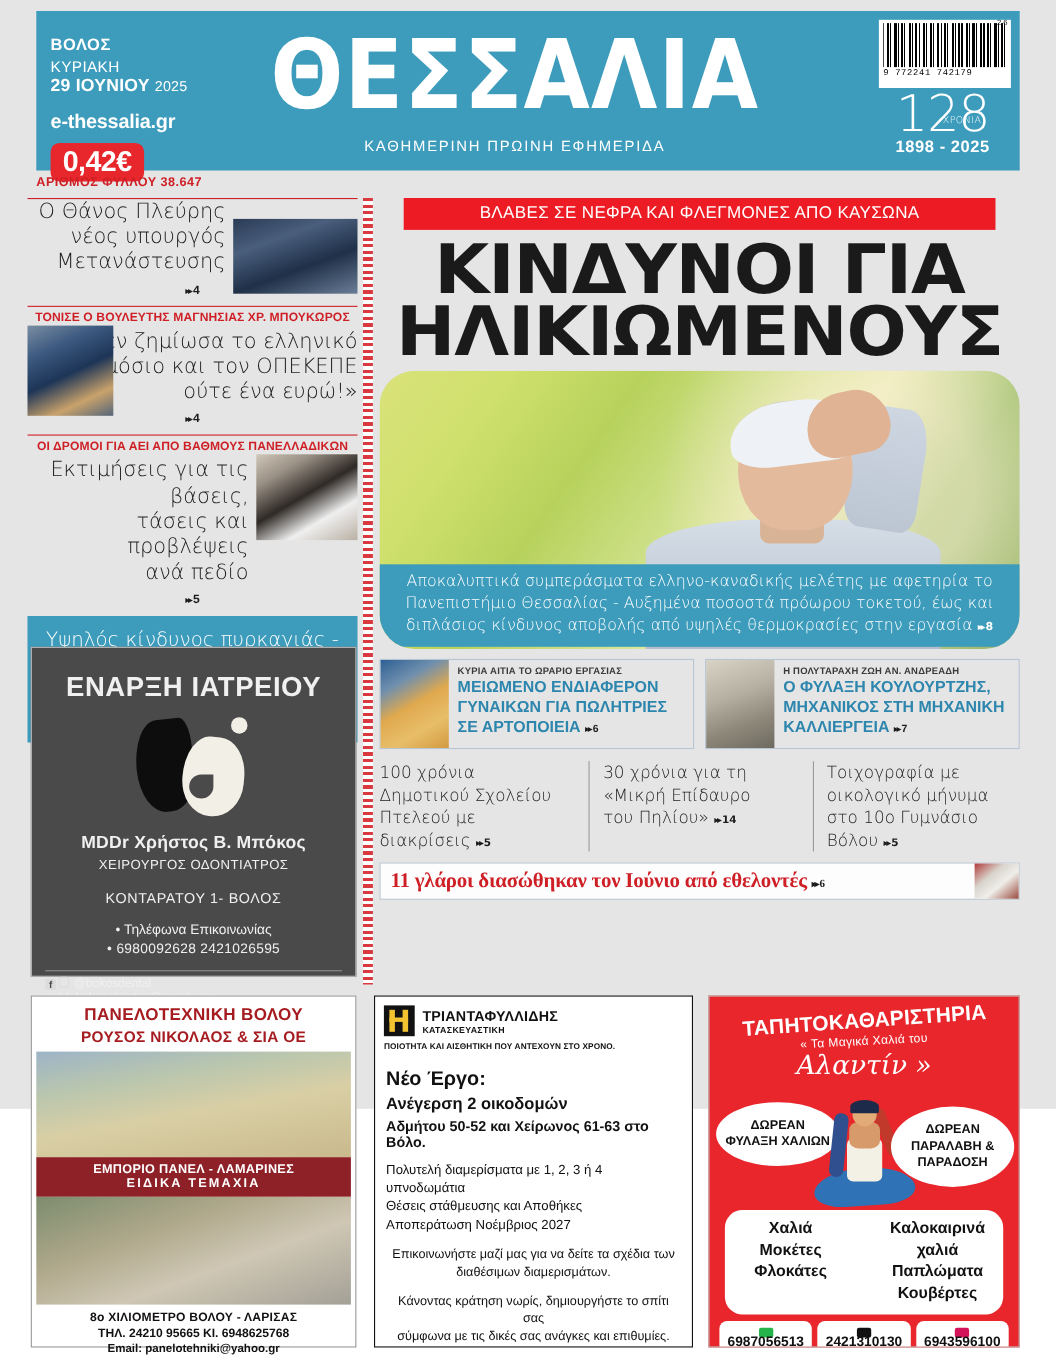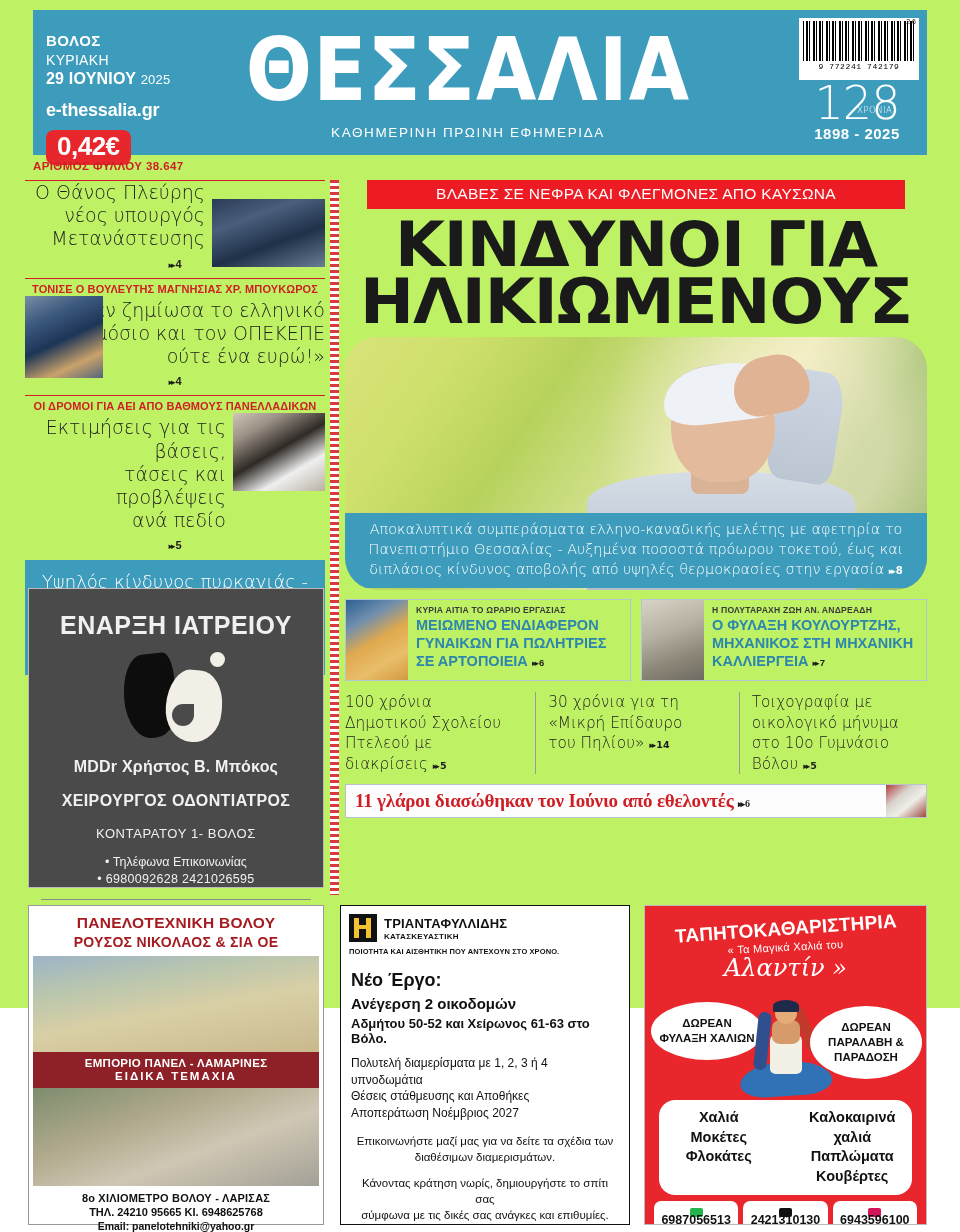--- a/index.html
+++ b/index.html
@@ -3,21 +3,21 @@
 <meta charset="utf-8">
 <title>ΘΕΣΣΑΛΙΑ</title>
 <style>
   * { box-sizing: border-box; margin: 0; padding: 0; }
   html, body {
     width: 960px; height: 1232px;
     background: #ffffff;
     font-family: "Liberation Sans", "DejaVu Sans", sans-serif;
     overflow: hidden;
   }
-  .page { position: relative; width: 960px; height: 1008px; background: #bef264; padding-left: 12px; }
+  .page { position: relative; width: 960px; height: 1008px; background: #e5e5e5; padding-left: 12px; }
 
   
   .masthead {
     position: absolute; left: 33px; top: 10px; width: 894px; height: 145px;
     background: #3d9cbc;
   }
   .mh-left { position: absolute; left: 13px; top: 22px; width: 160px; color: #fff; }
   .mh-city { font-size: 15px; font-weight: bold; letter-spacing: .5px; line-height: 1.25; }
   .mh-day { font-size: 14px; letter-spacing: .3px; line-height: 1.3; }
   .mh-date { font-size: 16px; font-weight: bold; letter-spacing: .2px; line-height: 1.3; }
@@ -48,21 +48,21 @@
   .mh-years { font-size: 15px; font-weight: bold; letter-spacing: .5px; margin-top: 1px; }
 
   .barcode {
     position: absolute; right: 8px; top: 8px; width: 120px; height: 62px;
     background: #fff; padding: 3px 4px 1px;
   }
   .bc-bars { width: 100%; height: 40px;
     background-image: repeating-linear-gradient(90deg,
       #000 0 1px, #fff 1px 3px, #000 3px 5px, #fff 5px 6px,
       #000 6px 7px, #fff 7px 10px, #000 10px 12px, #fff 12px 13px); }
-  .bc-num { font-family: "Liberation Mono", monospace; font-size: 8px; text-align: center;
+  .bc-num { font-family: "Liberation Mono", monospace; font-size: 8px; 
             letter-spacing: .6px; margin-top: 1px; }
   .bc-side { position: absolute; right: 3px; top: 0px; font-size: 7px; color: #222; }
 
   .issue-no {
     position: absolute; left: 33px; top: 160px; color: #cf1f26;
     font-size: 11.5px; font-weight: bold; letter-spacing: .4px;
   }
 
   
   .leftcol { position: absolute; left: 25px; top: 180px; width: 300px; }
@@ -120,21 +120,21 @@
   }
   .tooth-notch {
     position: absolute; left: 50%; top: 60px; margin-left: -4px;
     width: 22px; height: 22px; background: #4a4a4a; border-radius: 50% 0 50% 50%;
   }
   .tooth-dot {
     position: absolute; left: 50%; top: 8px; margin-left: 34px;
     width: 15px; height: 15px; background: #f2efe6; border-radius: 50%;
   }
   .dn-name { font-size: 16px; font-weight: bold; margin-top: 10px; letter-spacing: .2px; }
-  .dn-role { font-size: 16px; letter-spacing: .4px; margin-top: 16px; font-weight: bold; }
+  .dn-role { font-size: 12px; letter-spacing: .4px; margin-top: 3px; }
   .dn-addr { font-size: 13px; letter-spacing: .6px; margin-top: 16px; }
   .dn-ph1 { font-size: 12.5px; margin-top: 14px; }
   .dn-ph2 { font-size: 12.5px; margin-top: 3px; letter-spacing: .3px; }
   .dn-rule { border-top: 1px solid #8e8e8e; margin: 13px 12px 0; }
   .dn-social { font-size: 11px; text-align: left; padding: 5px 0 0 12px; }
   .dn-mail { font-size: 11px; text-align: left; padding: 1px 0 0 12px; }
   .fbico { display: inline-block; width: 10px; height: 10px; background: #dcdcdc; color: #4a4a4a;
            font-size: 9px; font-weight: bold; line-height: 10px; text-align: center;
            border-radius: 2px; margin-right: 2px; vertical-align: -1px; }
   .igico { display: inline-block; width: 10px; height: 10px; border: 1.5px solid #dcdcdc;

